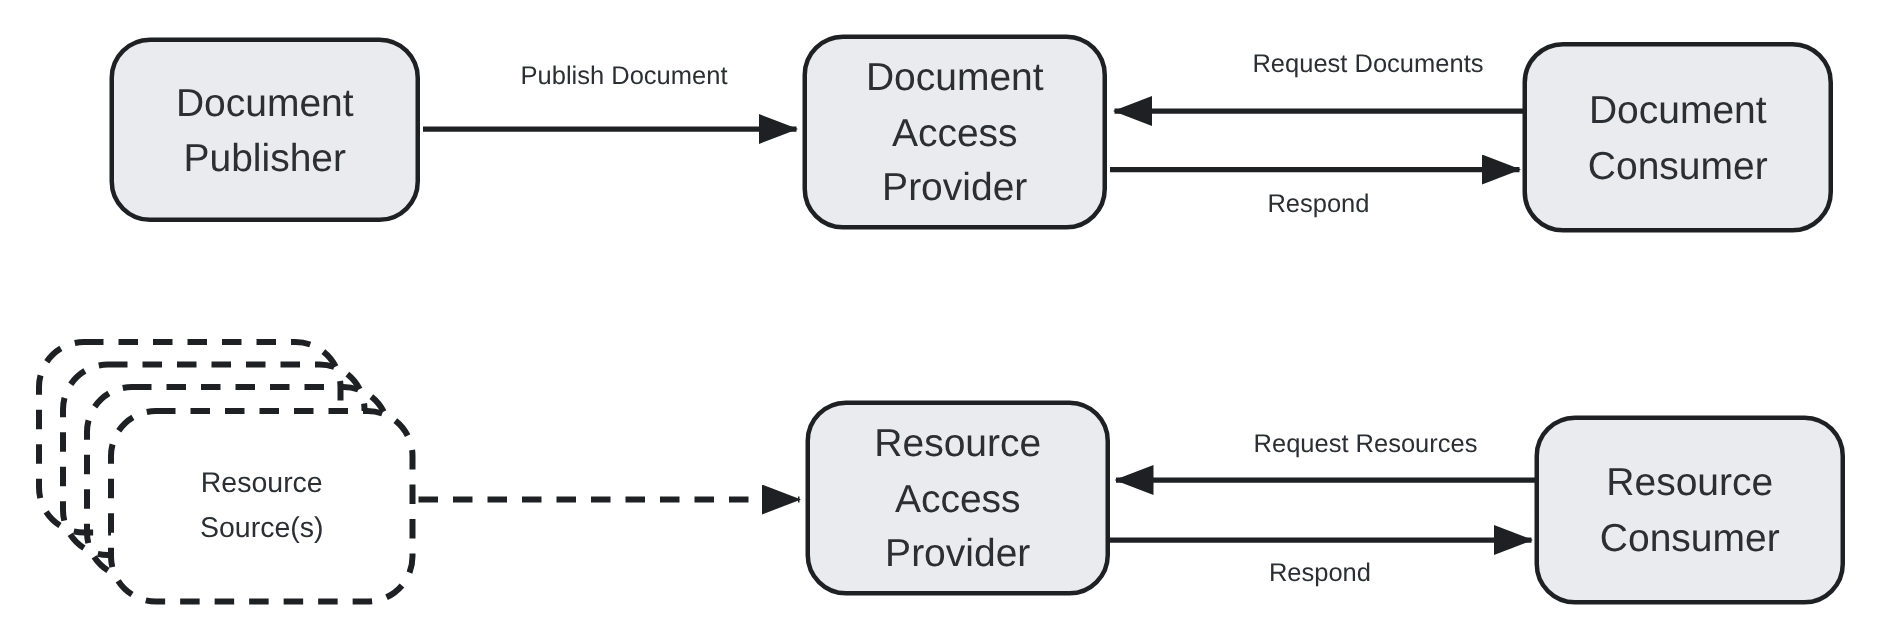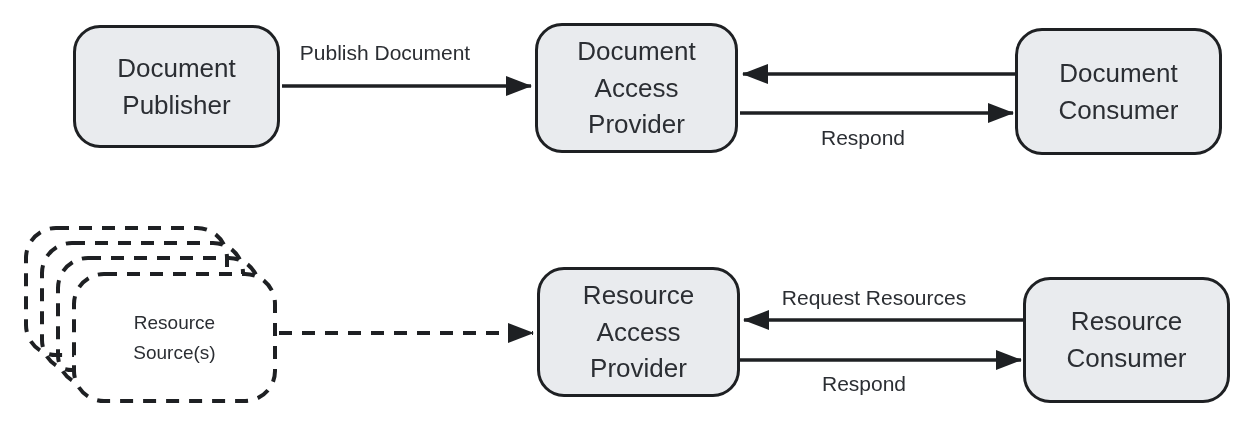--- a/index.html
+++ b/index.html
@@ -29,22 +29,22 @@
     border:3.5px solid var(--stroke);
     border-radius:27px;
     display:flex;align-items:center;justify-content:center;
     text-align:center;
     font-size:26px;line-height:1.42;
     color:var(--text);
     white-space:pre-line;
   }
   .edge-label{
     position:absolute;
-    font-size:21px;color:var(--text);
-    text-align:center;white-space:nowrap;
+    font-size:17px;color:var(--text);
+    text-align:right;white-space:nowrap;
   }
   .stack-label{
     position:absolute;box-sizing:border-box;
     display:flex;align-items:center;justify-content:center;
     text-align:center;
     font-size:19px;line-height:1.55;
     color:var(--text);white-space:pre-line;
   }
   
   #n-doc-publisher{left:73px;top:25px;width:207px;height:123px;}
@@ -96,16 +96,17 @@
   <div class="node" id="n-res-access-provider">Resource
 Access
 Provider</div>
   <div class="node" id="n-res-consumer">Resource
 Consumer</div>
 
   <div class="stack-label" id="lbl-res-sources">Resource
 Source(s)</div>
 
   <div class="edge-label" id="lbl-publish">Publish Document</div>
+  <div class="edge-label" id="lbl-req-docs">Request Documents</div>
   <div class="edge-label" id="lbl-respond-top">Respond</div>
   <div class="edge-label" id="lbl-req-res">Request Resources</div>
   <div class="edge-label" id="lbl-respond-bottom">Respond</div>
 </div>
 
 </body></html>

